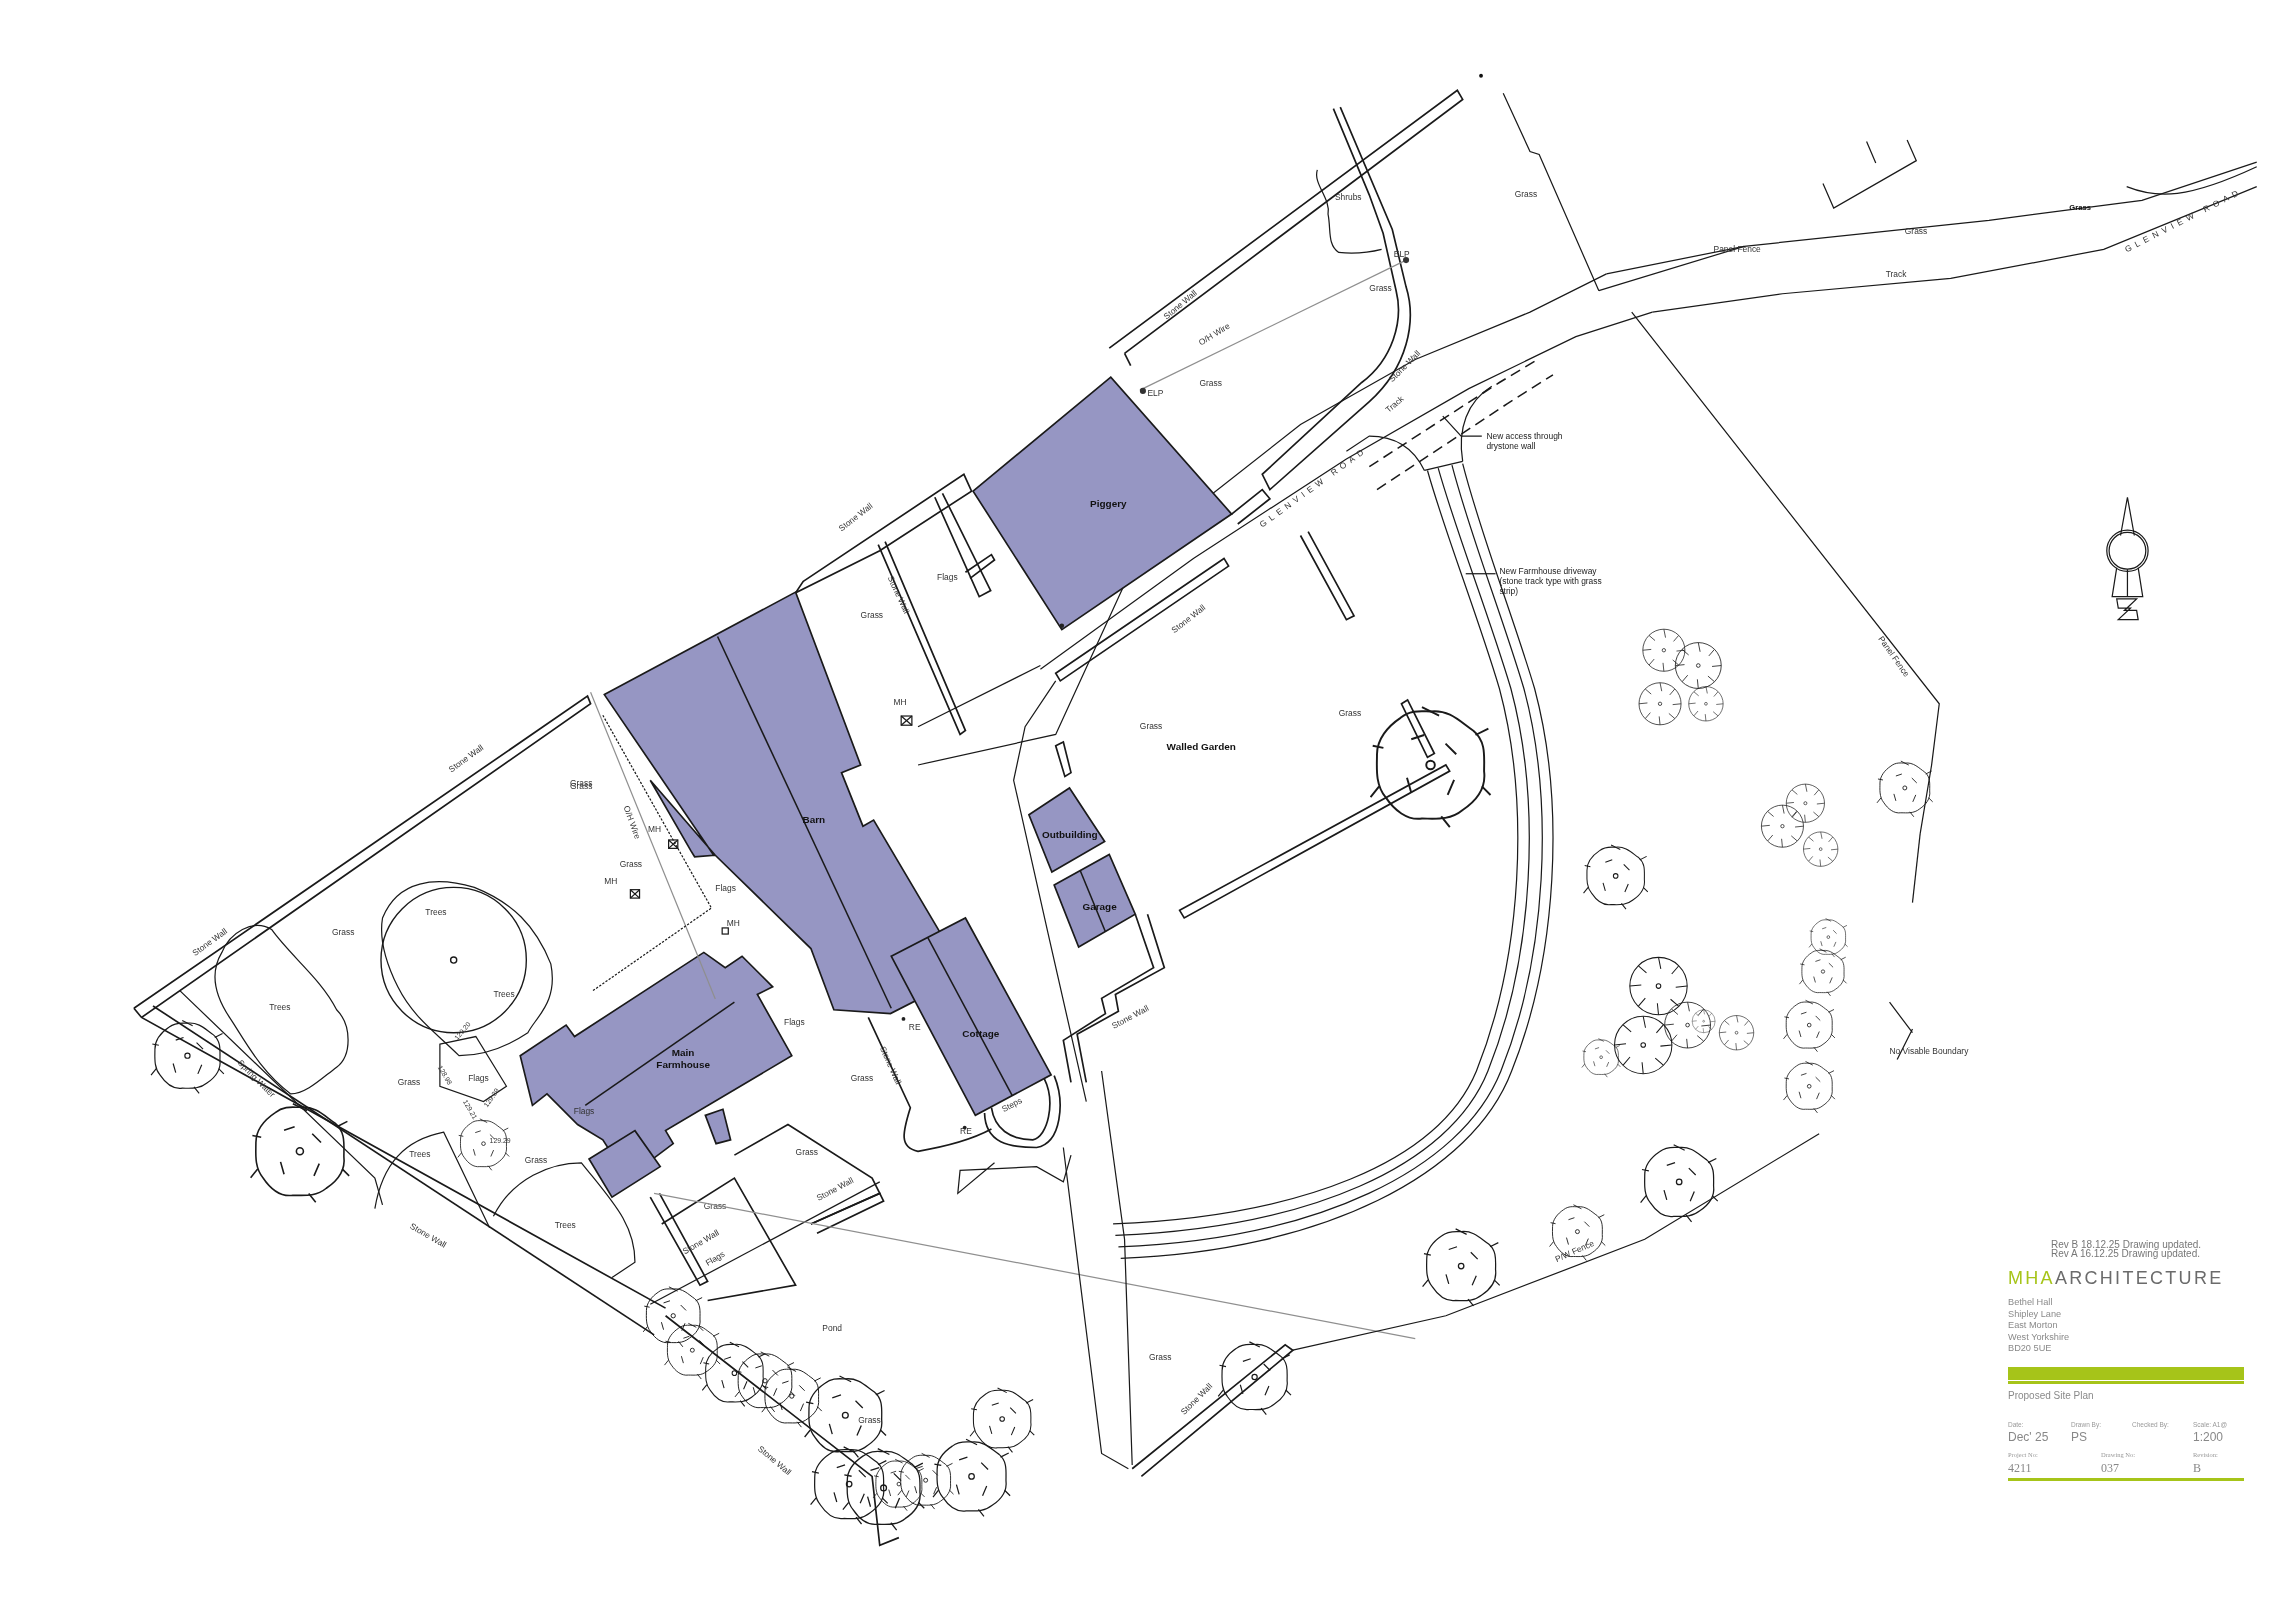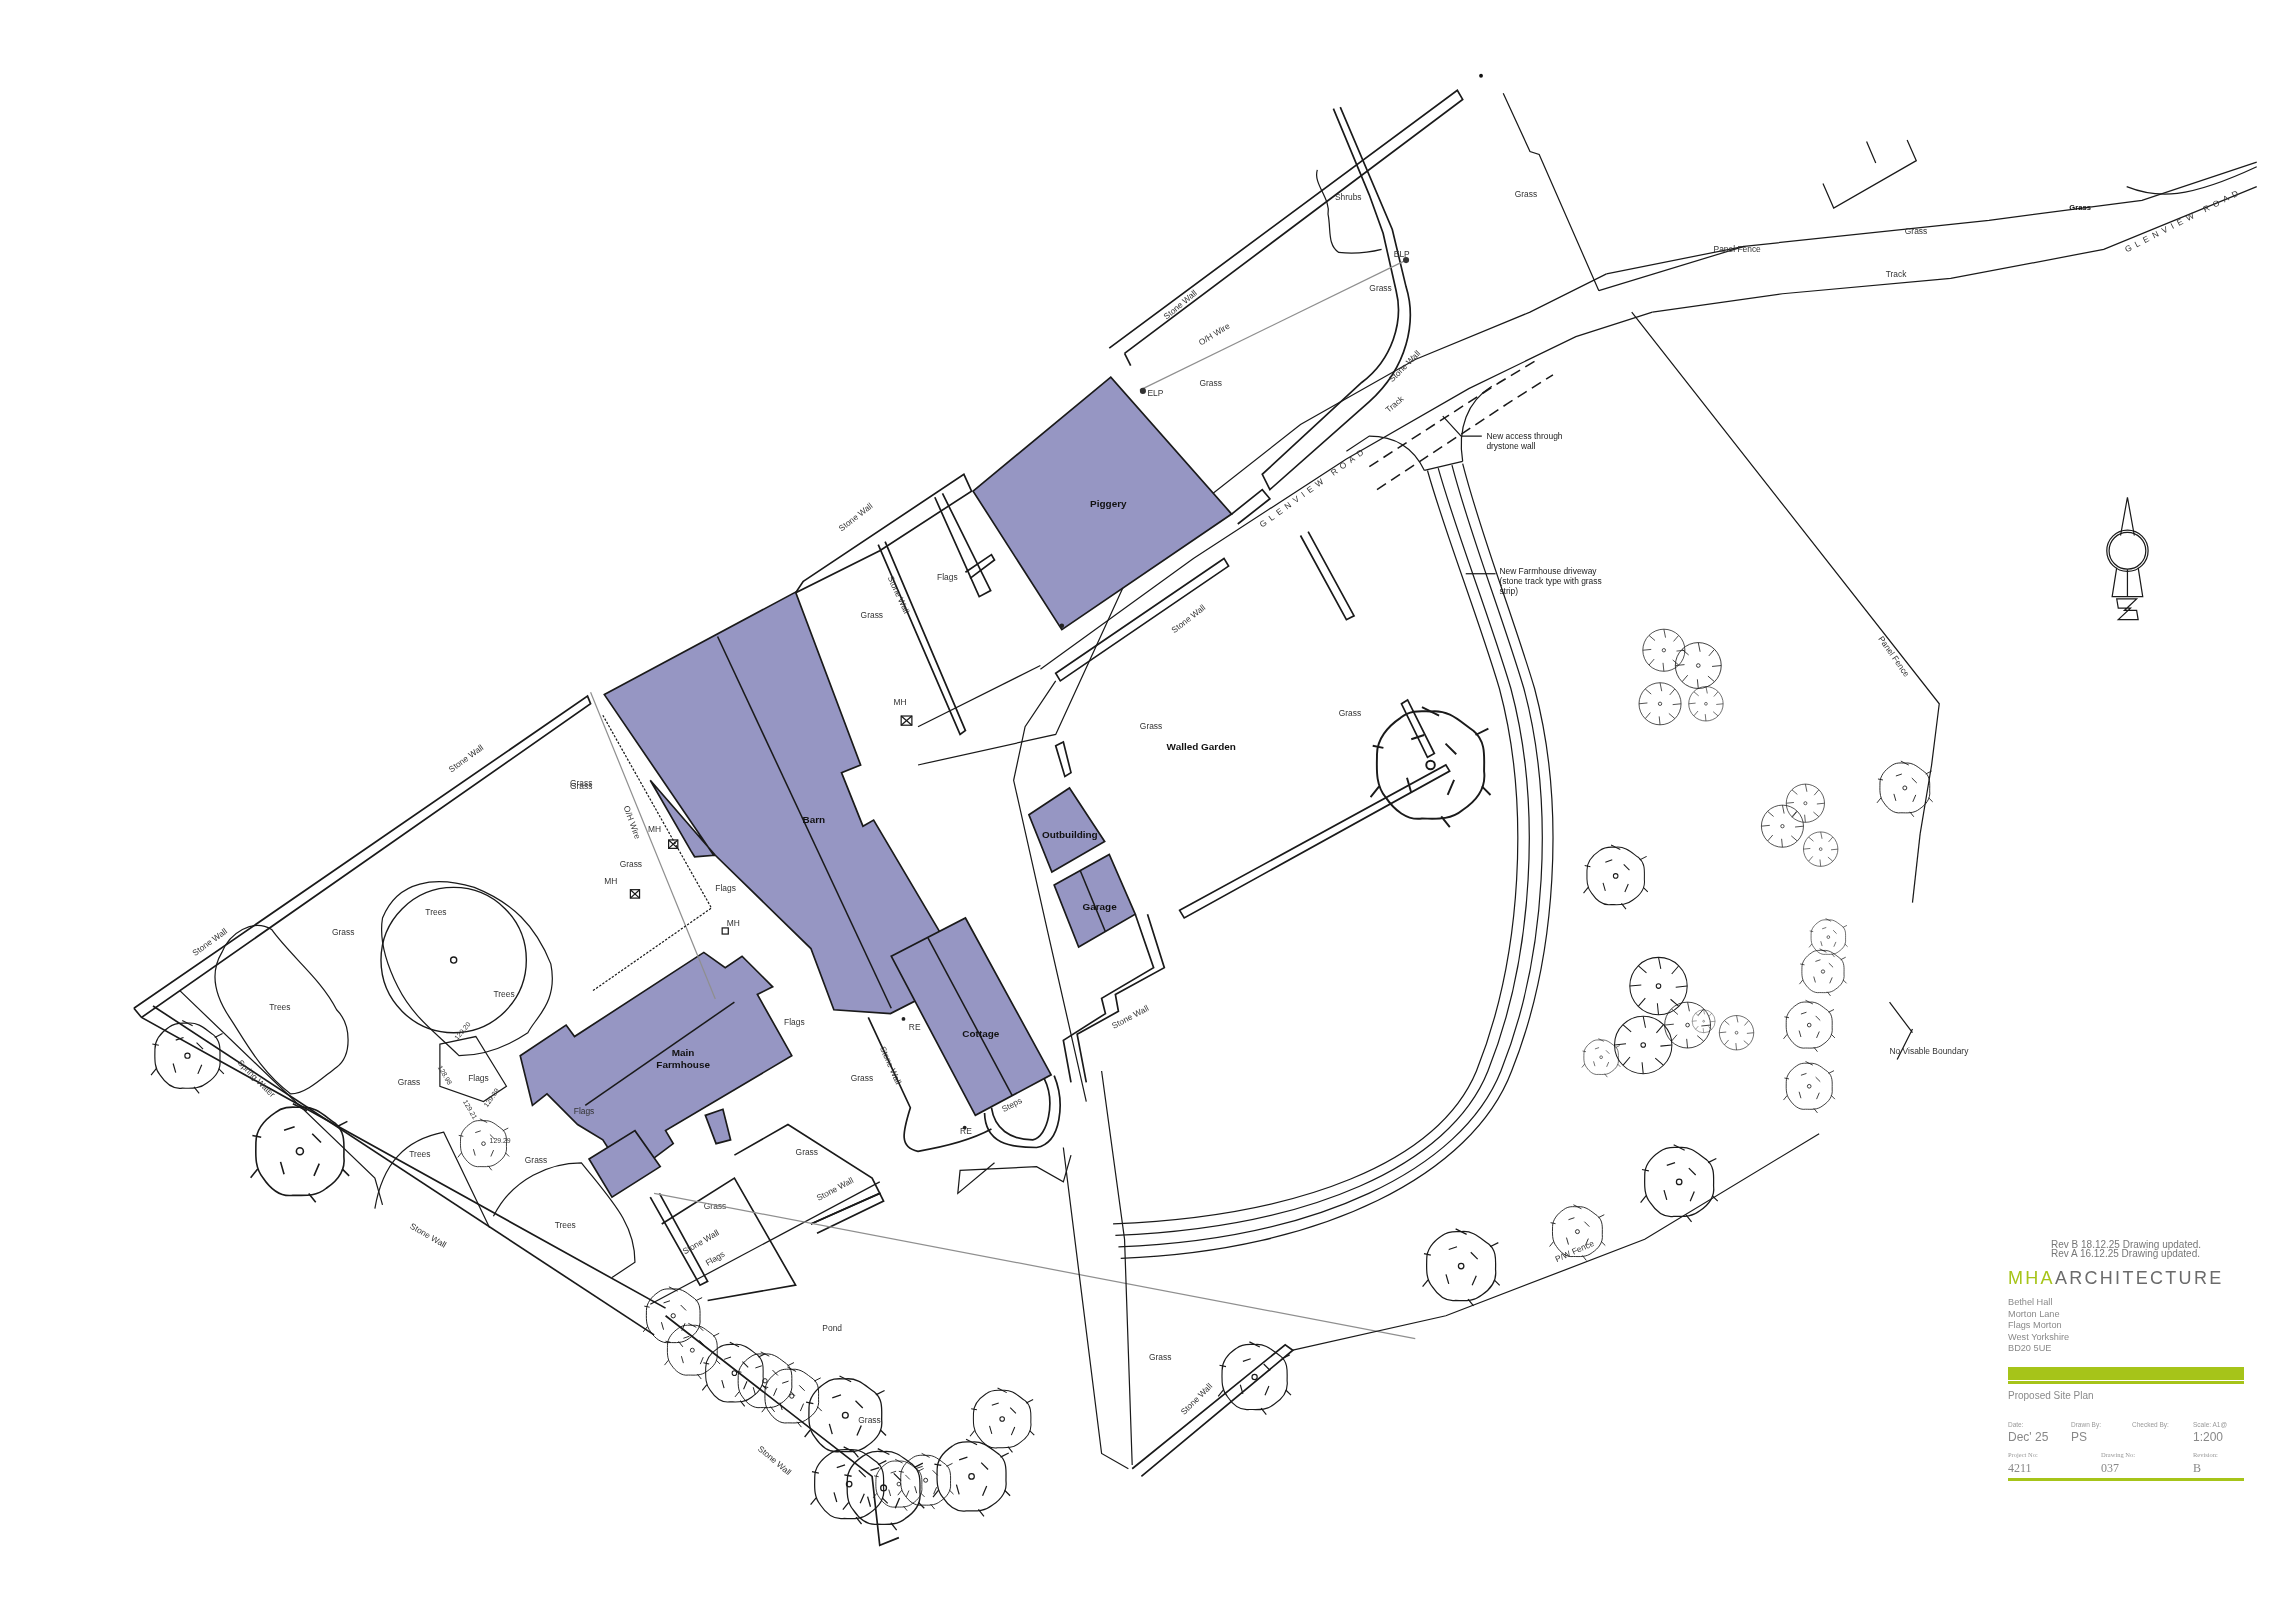--- a/index.html
+++ b/index.html
@@ -300,22 +300,22 @@
     <path class="thin" d="M-14,63 L12,63 L-4,78 L12,78 L14,90 L-12,90 L4,75 L-12,75 Z"></path>
   </g>
 </svg>
 
 <div id="titleblock">
   <div class="rev">Rev B 18.12.25 Drawing updated.</div>
   <div class="rev">Rev A 16.12.25 Drawing updated.</div>
   <div class="brand"><span class="mha">MHA</span><span class="arch">ARCHITECTURE</span></div>
   <div class="addr">
     <div>Bethel Hall</div>
-    <div>Morton Lane</div>
-    <div>Flags Morton</div>
+    <div>Shipley Lane</div>
+    <div>East Morton</div>
     <div>West Yorkshire</div>
     <div>BD20 5UE</div>
   </div>
   <div class="bar"></div>
   <div class="bar-thin" style="margin-top:1.5px"></div>
   <div class="sheet">Proposed Site Plan</div>
   <div class="grid">
     <div class="k">Date:</div>
     <div class="k">Drawn By:</div>
     <div class="k">Checked By:</div>

